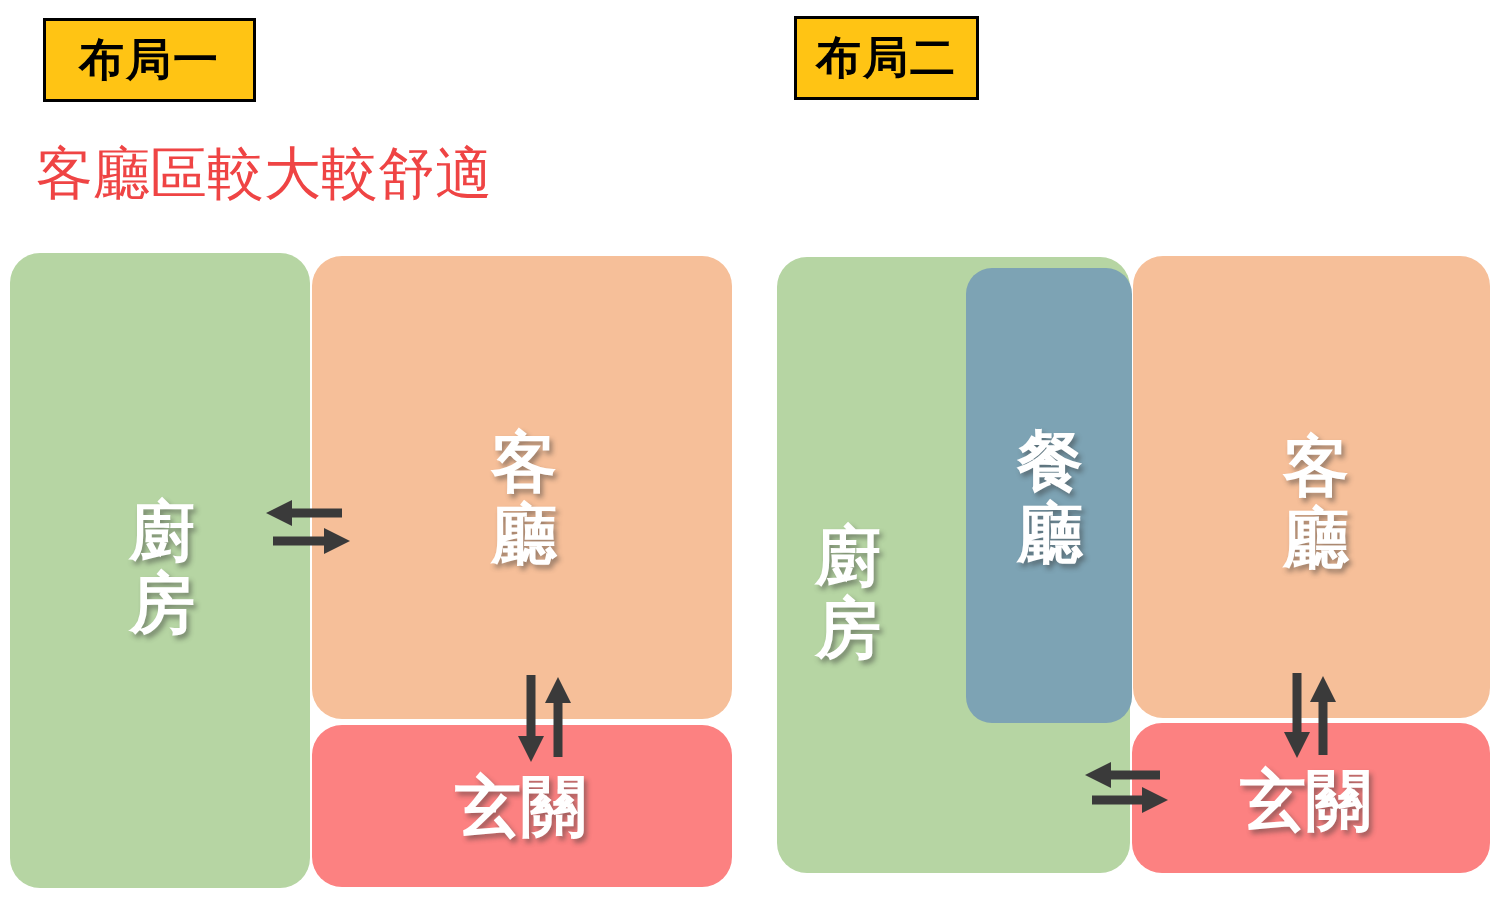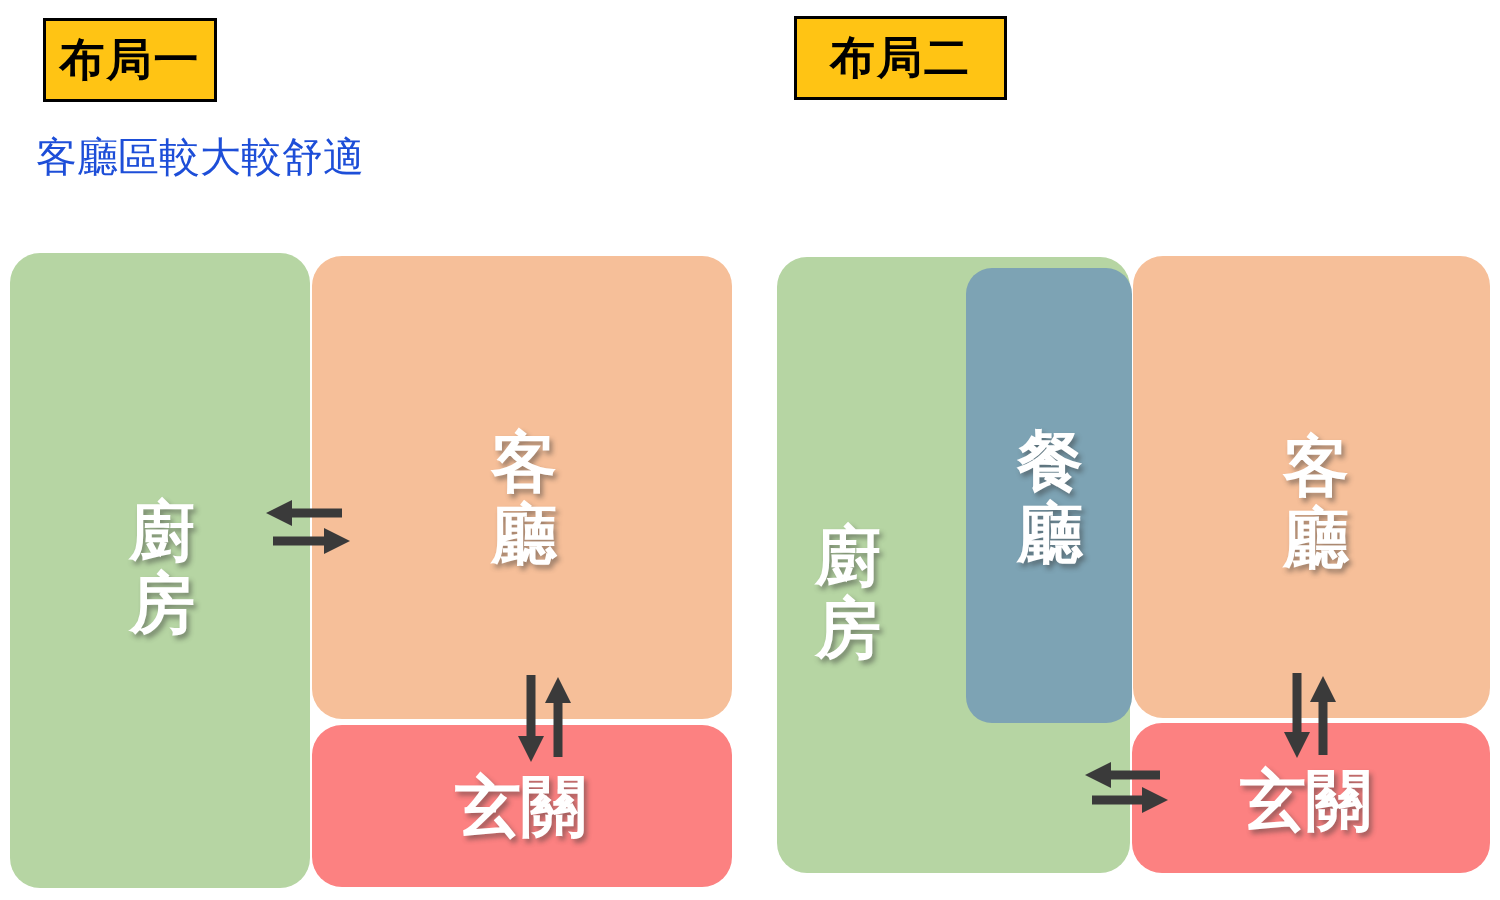--- a/index.html
+++ b/index.html
@@ -24,29 +24,29 @@
     border: 3px solid #000000;
     box-sizing: border-box;
     display: flex;
     align-items: center;
     justify-content: center;
     font-size: 45px;
     font-weight: 700;
     color: #000000;
     letter-spacing: 2px;
   }
-  .badge.b1 { left: 43px;  top: 18px; width: 174px; }
-  .badge.b2 { left: 794px; top: 16px; width: 213px; }
+  .badge.b1 { left: 43px;  top: 18px; width: 213px; }
+  .badge.b2 { left: 794px; top: 16px; width: 185px; }
 
   .subtitle {
     position: absolute;
-    top: 132px;
-    font-size: 41px;
+    top: 148px;
+    font-size: 57px;
     line-height: 50px;
-    color: #1d4ed8;
+    color: #ef4444;
     white-space: nowrap;
   }
   .subtitle.s1 { left: 36px; }
   .subtitle.s2 { left: 792px; }
 
   
   .room {
     position: absolute;
     border-radius: 30px;
   }

